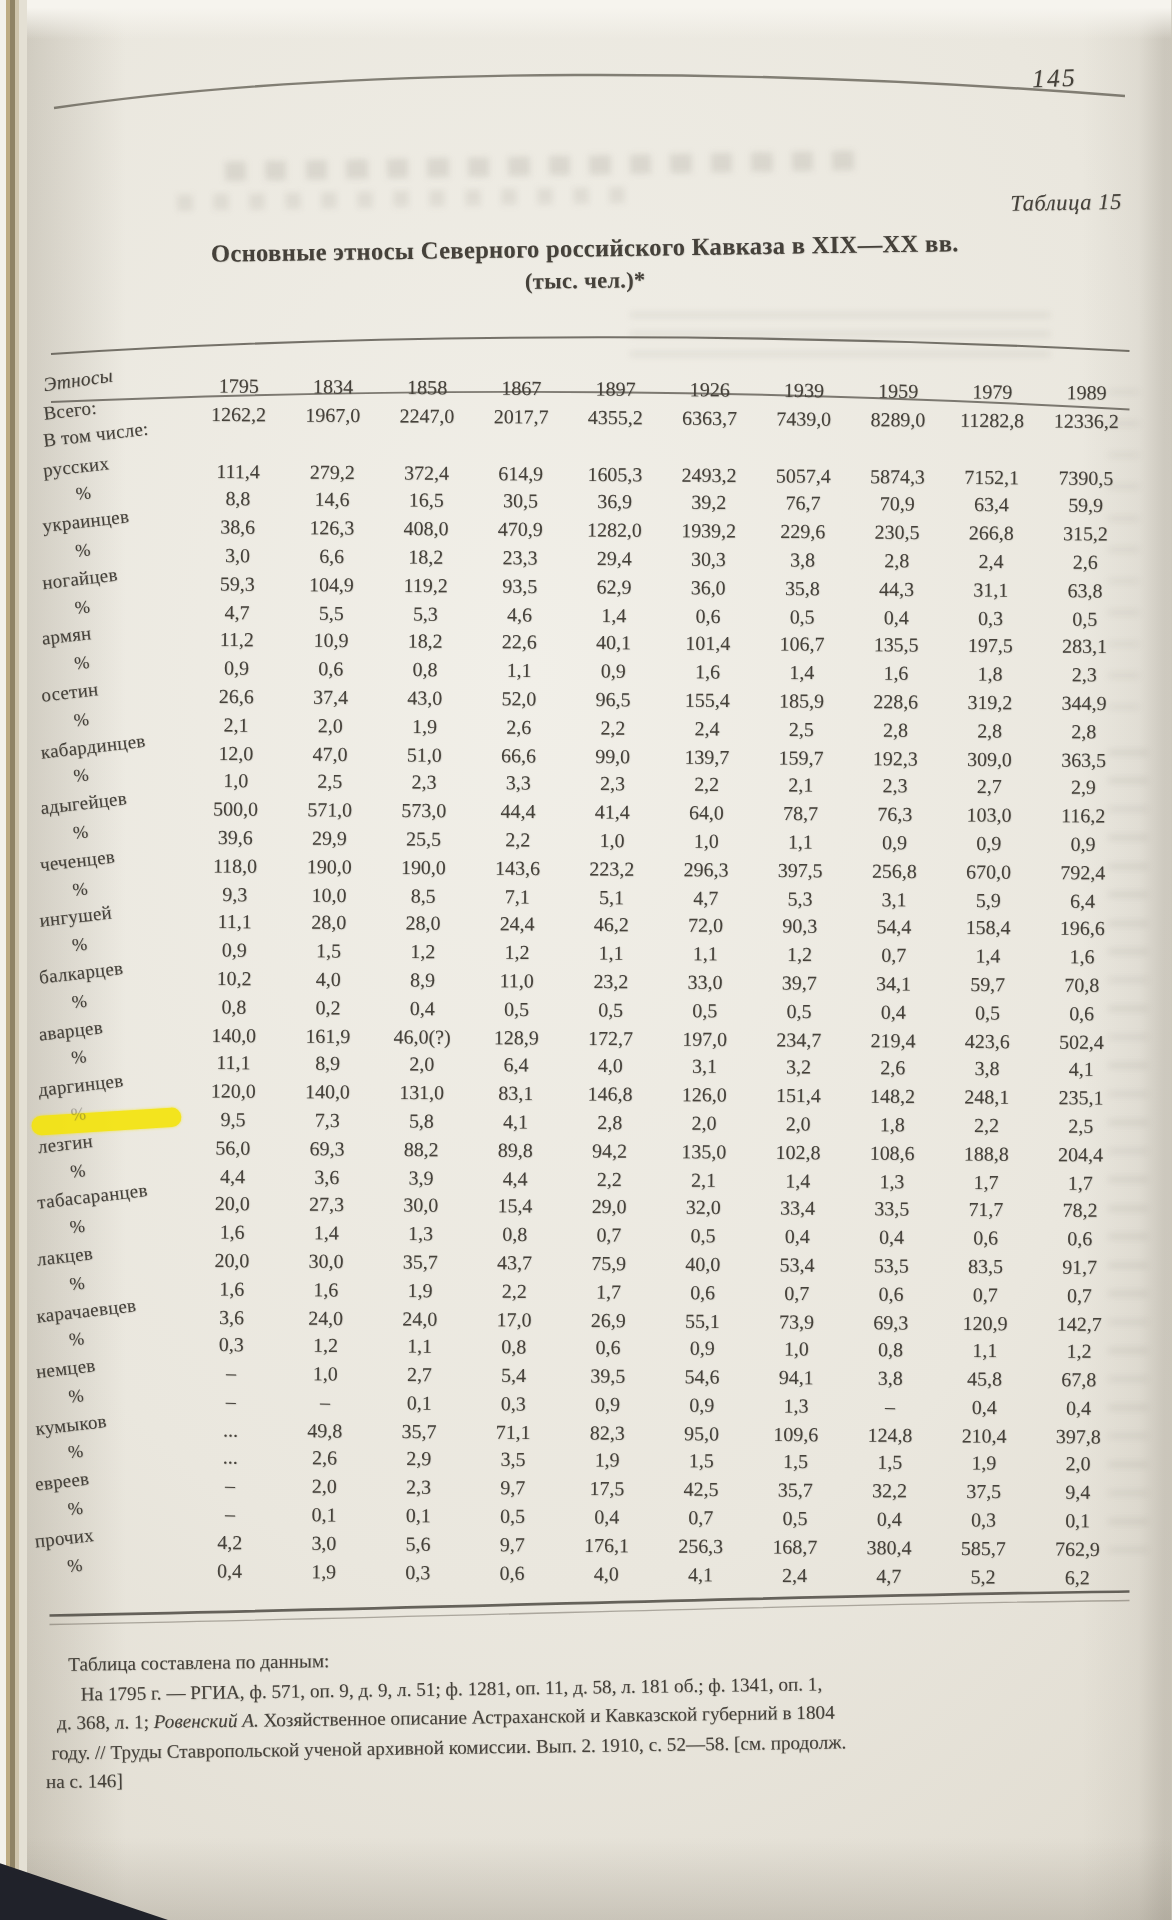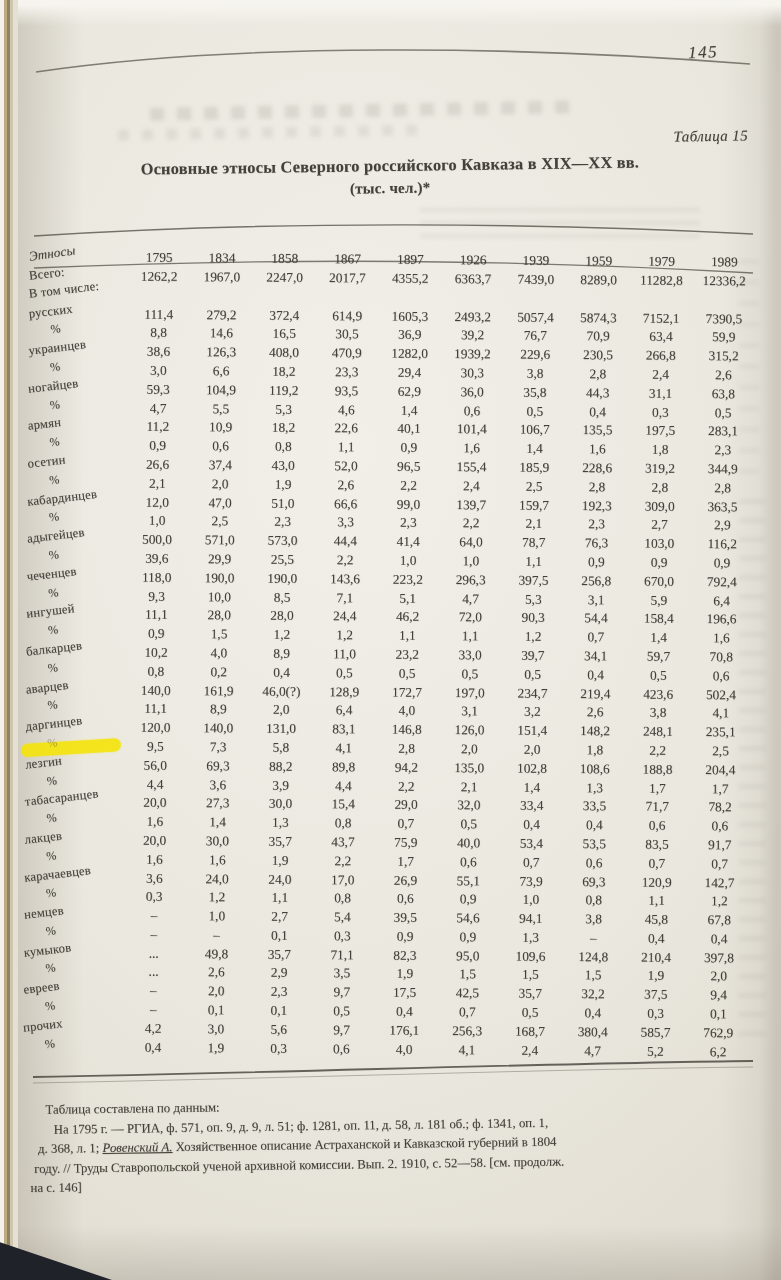--- a/index.html
+++ b/index.html
@@ -80,21 +80,21 @@
   
   .footer {
     position:absolute; left:36px; top:1096px; width:708px;
     font-size:12.8px; line-height:19.6px; transform:rotate(-0.8deg);
   }
   .fl0 { margin-left:10px; }
   .fl1 { margin-left:18px; }
   .fl2 { margin-left:2px; }
   .fl3 { margin-left:-2px; }
   .fl4 { margin-left:-6px; }
-  .it  { font-style:italic;text-decoration:underline; }
+  .it  { font-style:italic; }
   svg.rules { position:absolute; inset:0; pointer-events:none; }
 </style>
 </head>
 <body>
 
 <div class="photo">
   <div class="left-shade"></div>
   <div class="right-shade"></div>
   <div class="top-shade"></div>
   <div class="bottom-shade"></div>

